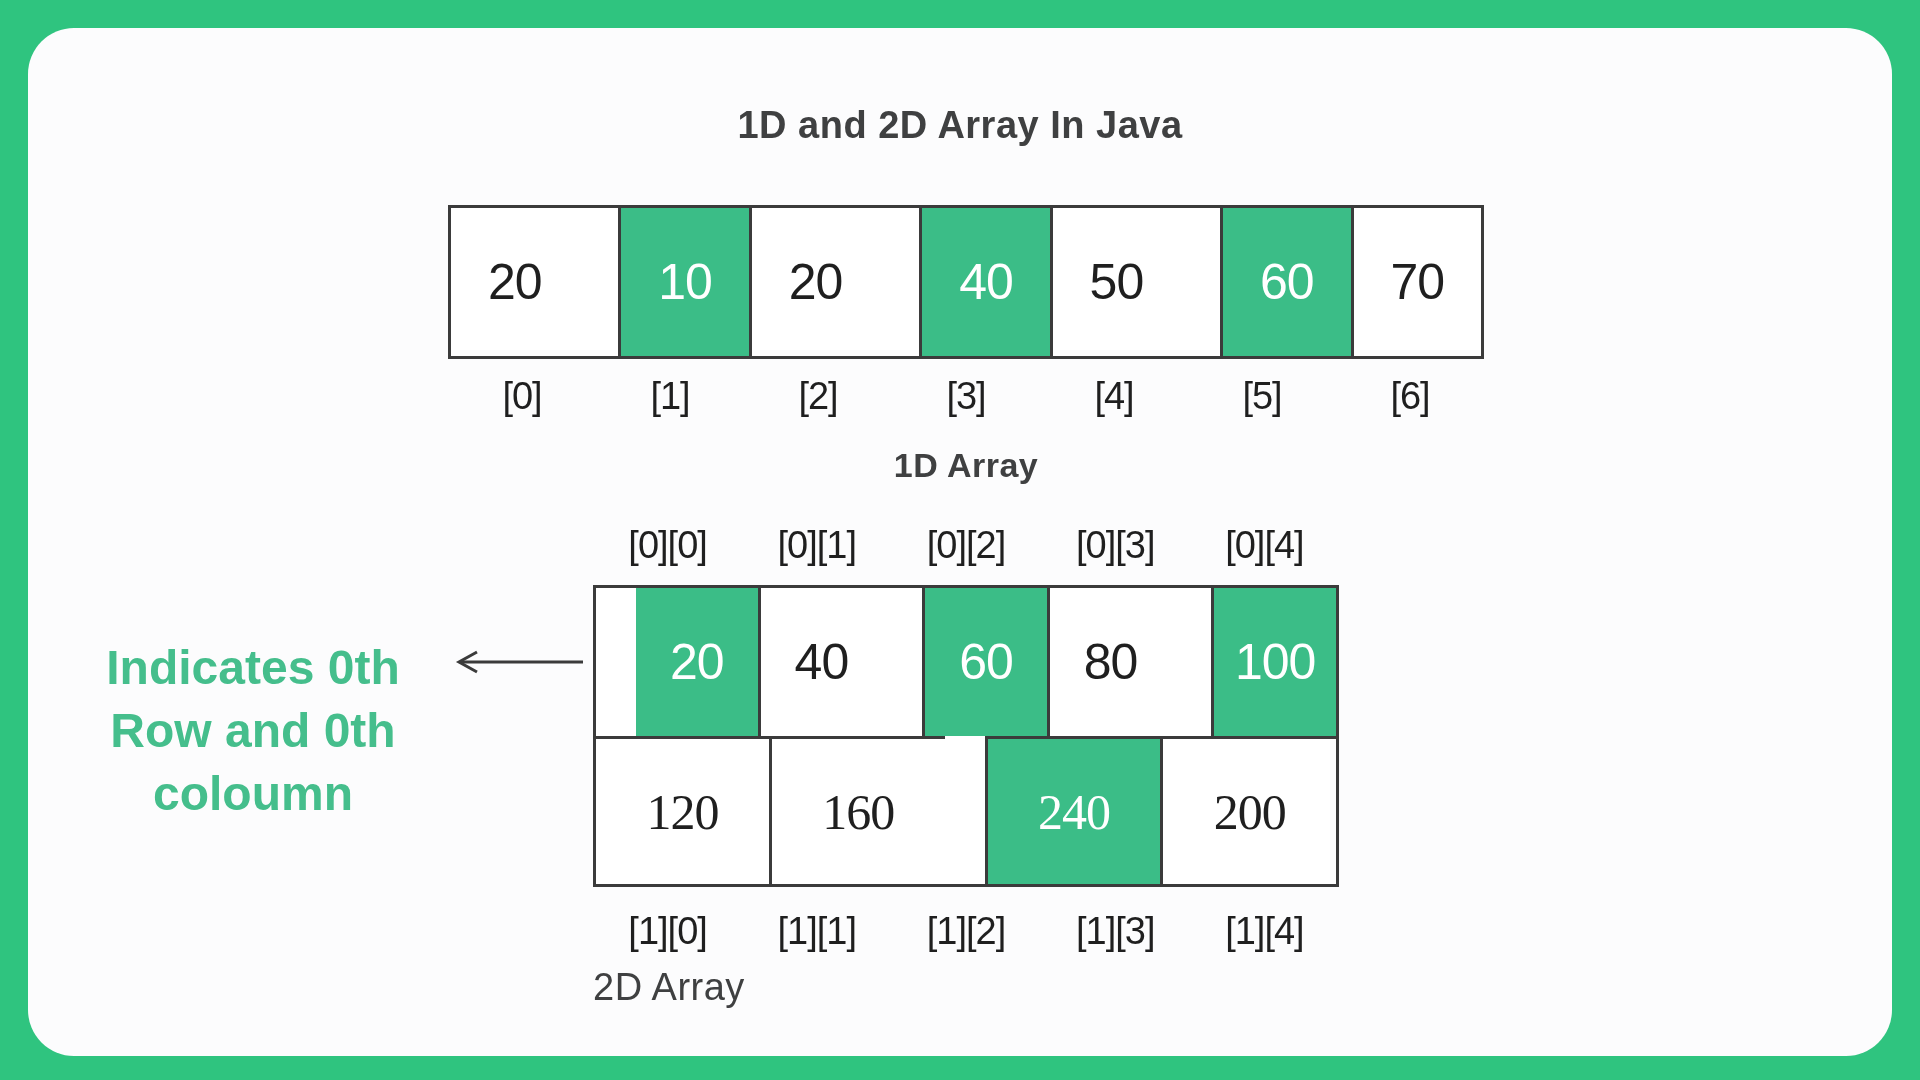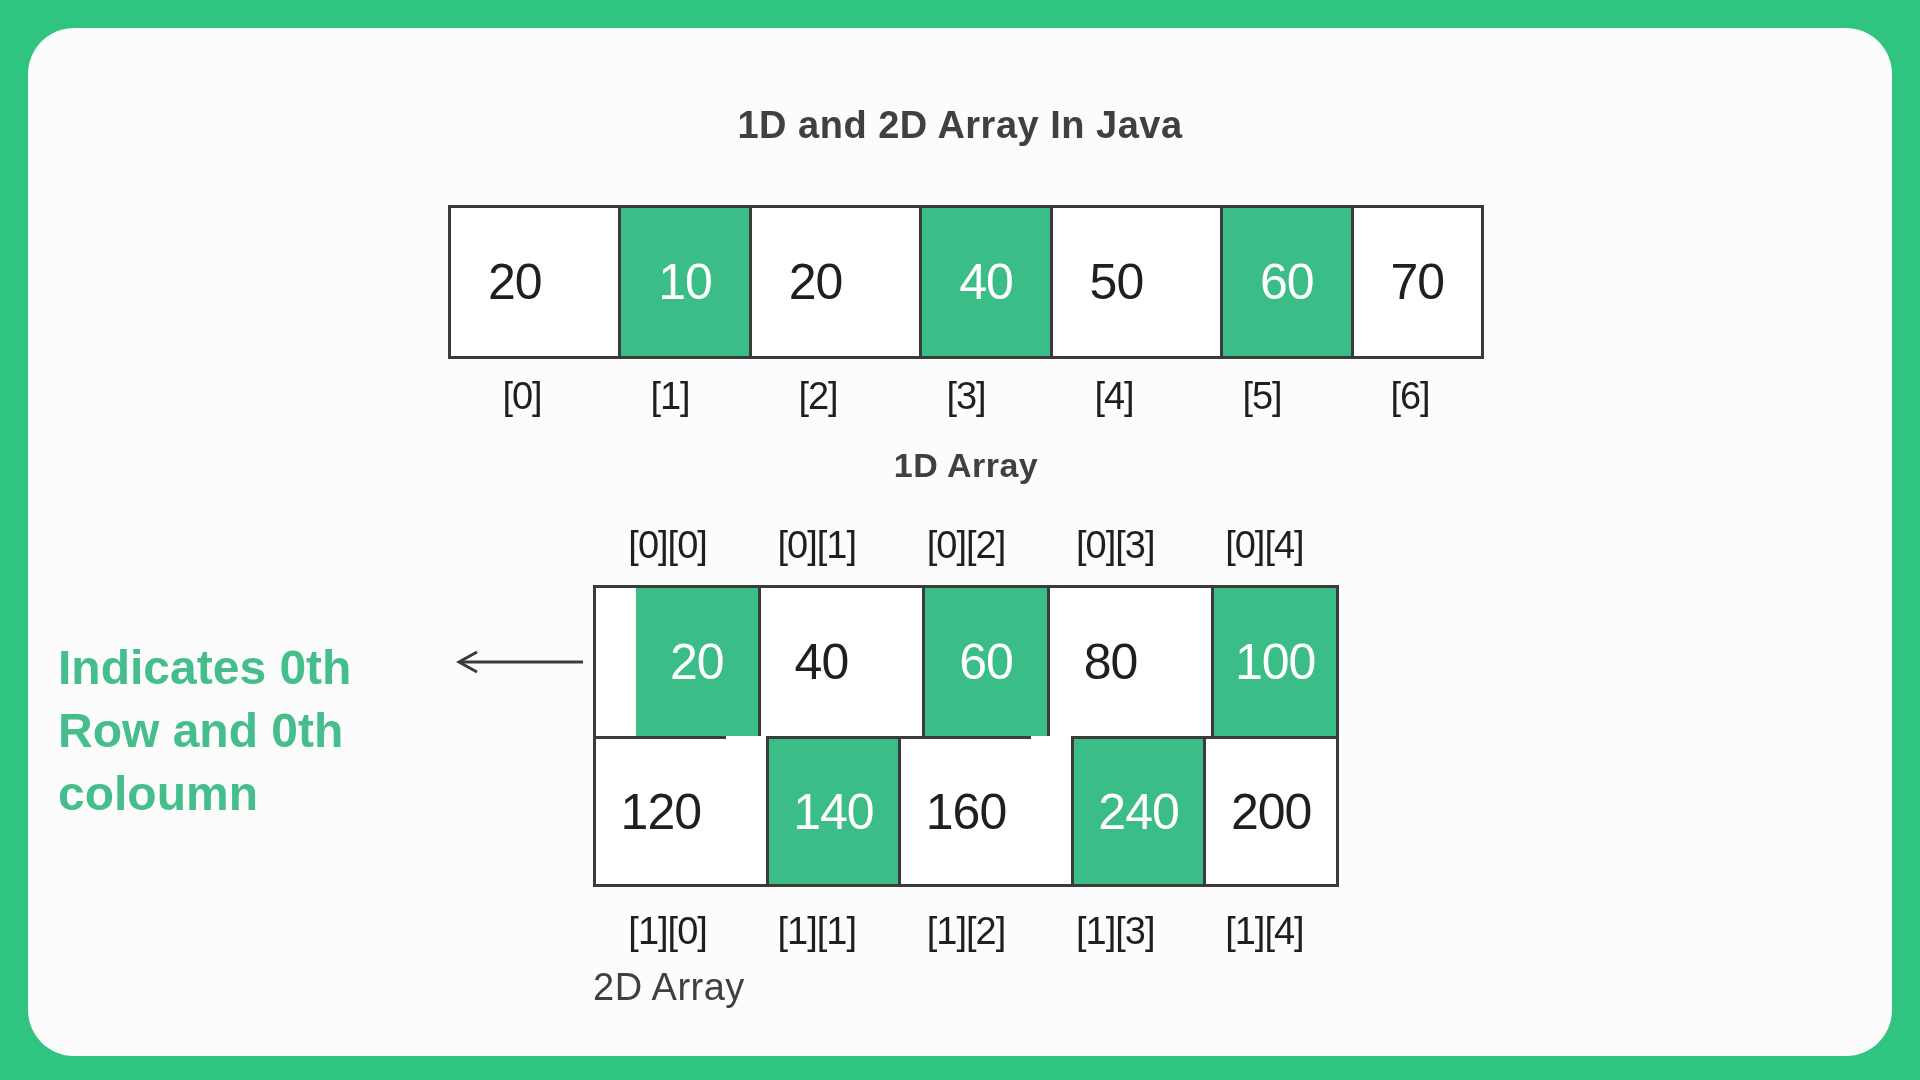--- a/index.html
+++ b/index.html
@@ -61,31 +61,31 @@
   .grid2d{
     position:absolute;left:565px;top:557px;width:746px;
     border:3px solid var(--line);background:#fff;
   }
   .grid-row{display:flex;height:148px;}
   .grid-row .gcell{
     flex:1;display:flex;align-items:center;justify-content:center;
     font-size:50px;letter-spacing:-1px;color:var(--ink);
   }
   .grid-row .gcell + .gcell{border-left:3px solid var(--line);}
-  .grid-row + .grid-row .gcell{border-top:3px solid var(--line);}
+  .grid-row + .grid-row .gcell{border-top:3px solid var(--line);font-family:Liberation Serif, serif;}
   .cell[data-hl="true"],.gcell[data-hl="true"]{
     background:var(--green-cell);color:#fff;margin-left:40px;
   }
   .caption-2d{
     position:absolute;left:565px;top:938px;width:746px;text-align:left;
     font-size:38px;font-weight:400;color:var(--gray);letter-spacing:0.5px;
   }
   
   .annotation{
-    position:absolute;left:30px;top:608px;width:390px;text-align:left;
+    position:absolute;left:30px;top:608px;width:390px;text-align:center;
     color:var(--green-text);font-size:48px;font-weight:600;line-height:63px;
   }
   .arrow{
     position:absolute;left:425px;top:620px;width:130px;height:28px;
   }
 </style>
 </head>
 <body>
 
 <div class="card">
@@ -125,21 +125,20 @@
   <div class="grid2d">
     <div class="grid-row">
       <div class="gcell" data-hl="true">20</div>
       <div class="gcell" data-hl="false">40</div>
       <div class="gcell" data-hl="true">60</div>
       <div class="gcell" data-hl="false">80</div>
       <div class="gcell" data-hl="true">100</div>
     </div>
     <div class="grid-row">
       <div class="gcell" data-hl="false">120</div>
-      <div class="gcell" data-hl="true">140</div>
       <div class="gcell" data-hl="false">160</div>
       <div class="gcell" data-hl="true">240</div>
       <div class="gcell" data-hl="false">200</div>
     </div>
   </div>
 
   <div class="lbl2d-bottom">
     <div class="idx">[1][0]</div>
     <div class="idx">[1][1]</div>
     <div class="idx">[1][2]</div>

